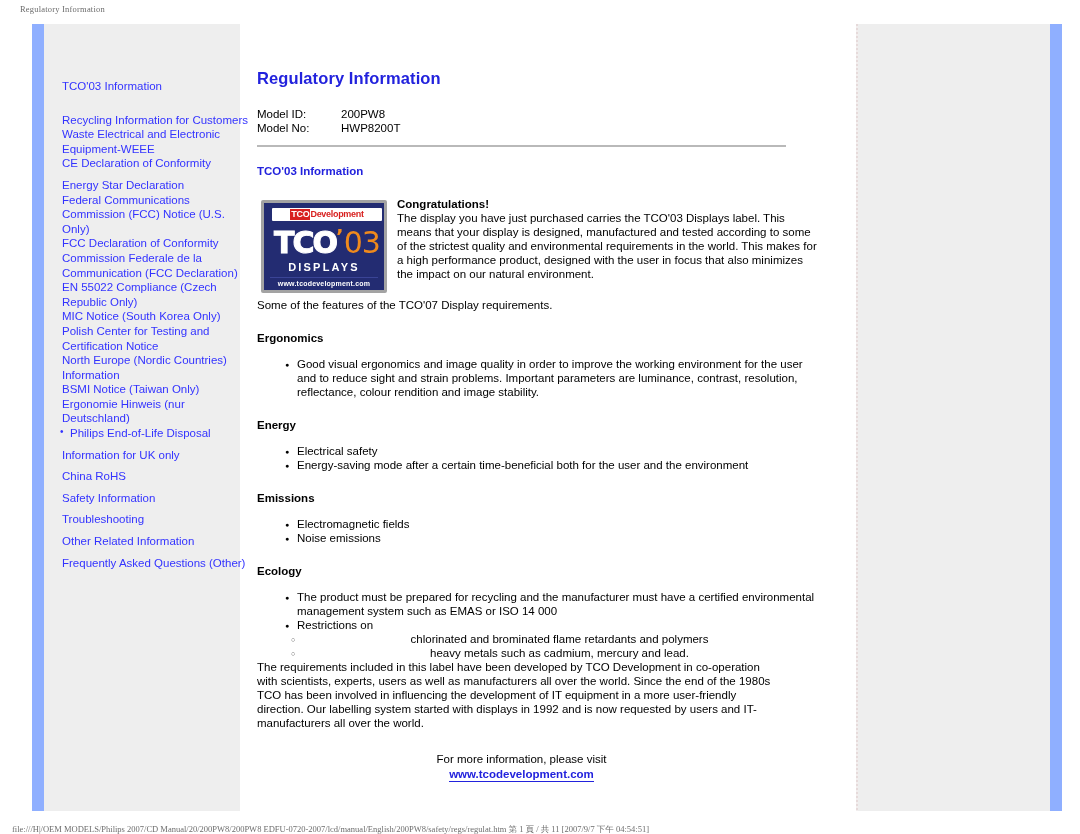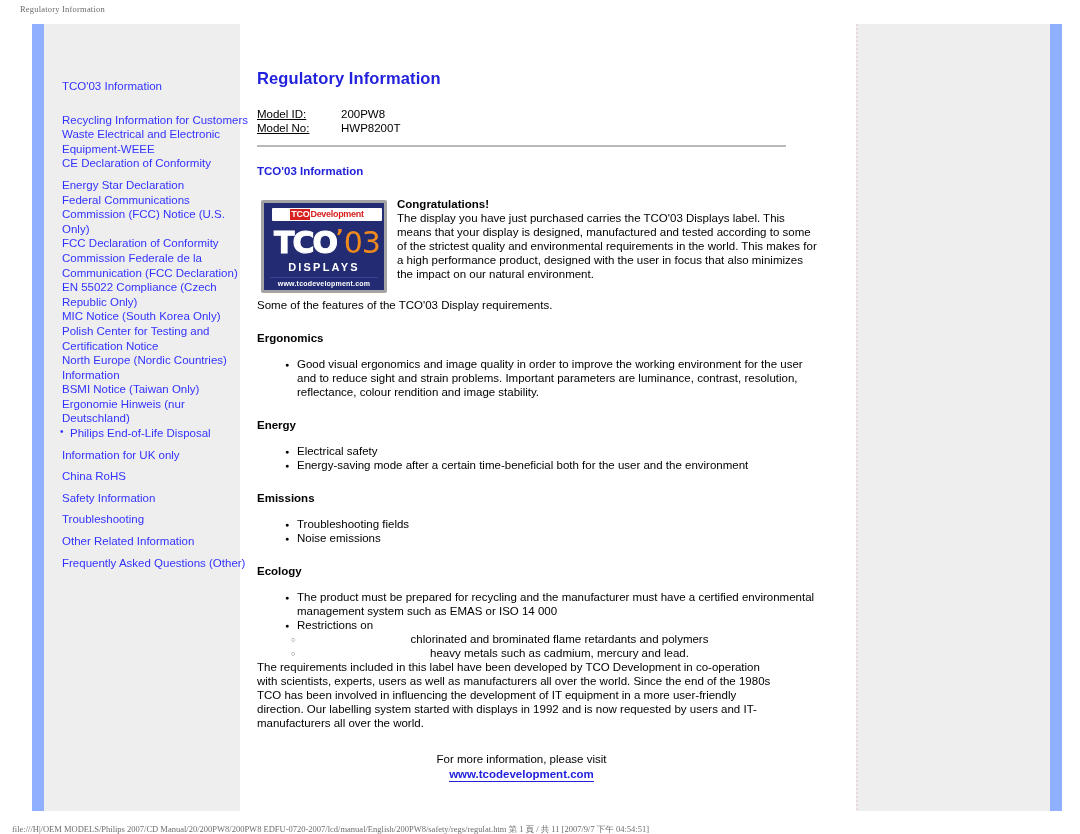--- a/index.html
+++ b/index.html
@@ -122,21 +122,21 @@
     margin: 45px 0 0 0;
     letter-spacing: .1px;
   }
 
   .model-table {
     margin-top: 20px;
     border-collapse: collapse;
     font-size: 11.5px;
   }
   .model-table td { padding: 0 0 2px 0; vertical-align: top; }
-  .model-table td.label { width: 84px; text-decoration: underline; }
+  .model-table td.label { width: 84px; }
 
   .rule {
     margin-top: 9px;
     height: 2px;
     background: #b9b9b9;
     width: 529px;
   }
 
   h2.section-title {
     color: #2222dd;
@@ -412,36 +412,36 @@
           <div class="tco-url-bar">www.tcodevelopment.com</div>
         </div>
       </div>
 
       <div class="tco-text">
         <div class="congrats">Congratulations!</div>
         <div>The display you have just purchased carries the TCO'03 Displays label. This means that your display is designed, manufactured and tested according to some of the strictest quality and environmental requirements in the world. This makes for a high performance product, designed with the user in focus that also minimizes the impact on our natural environment.</div>
       </div>
     </div>
 
-    <p class="body-text p-features">Some of the features of the TCO'03 Display requirements.</p>
+    <p class="body-text p-features">Some of the features of the TCO'07 Display requirements.</p>
 
     <h3 class="sub-head">Ergonomics</h3>
     <ul class="b-list" id="list-ergonomics">
         <li>Good visual ergonomics and image quality in order to improve the working environment for the user and to reduce sight and strain problems. Important parameters are luminance, contrast, resolution, reflectance, colour rendition and image stability.</li>
       </ul>
 
     <h3 class="sub-head">Energy</h3>
     <ul class="b-list tight" id="list-energy">
         <li>Electrical safety</li>
         <li>Energy-saving mode after a certain time-beneficial both for the user and the environment</li>
       </ul>
 
     <h3 class="sub-head">Emissions</h3>
     <ul class="b-list tight" id="list-emissions">
-        <li>Troubleshooting fields</li>
+        <li>Electromagnetic fields</li>
         <li>Noise emissions</li>
       </ul>
 
     <h3 class="sub-head">Ecology</h3>
     <ul class="b-list tight" id="list-ecology">
         <li>The product must be prepared for recycling and the manufacturer must have a certified environmental management system such as EMAS or ISO 14 000</li>
         <li>Restrictions on</li>
       </ul>
     <ul class="sub-list" id="list-ecology-sub">
         <li>chlorinated and brominated flame retardants and polymers</li>

